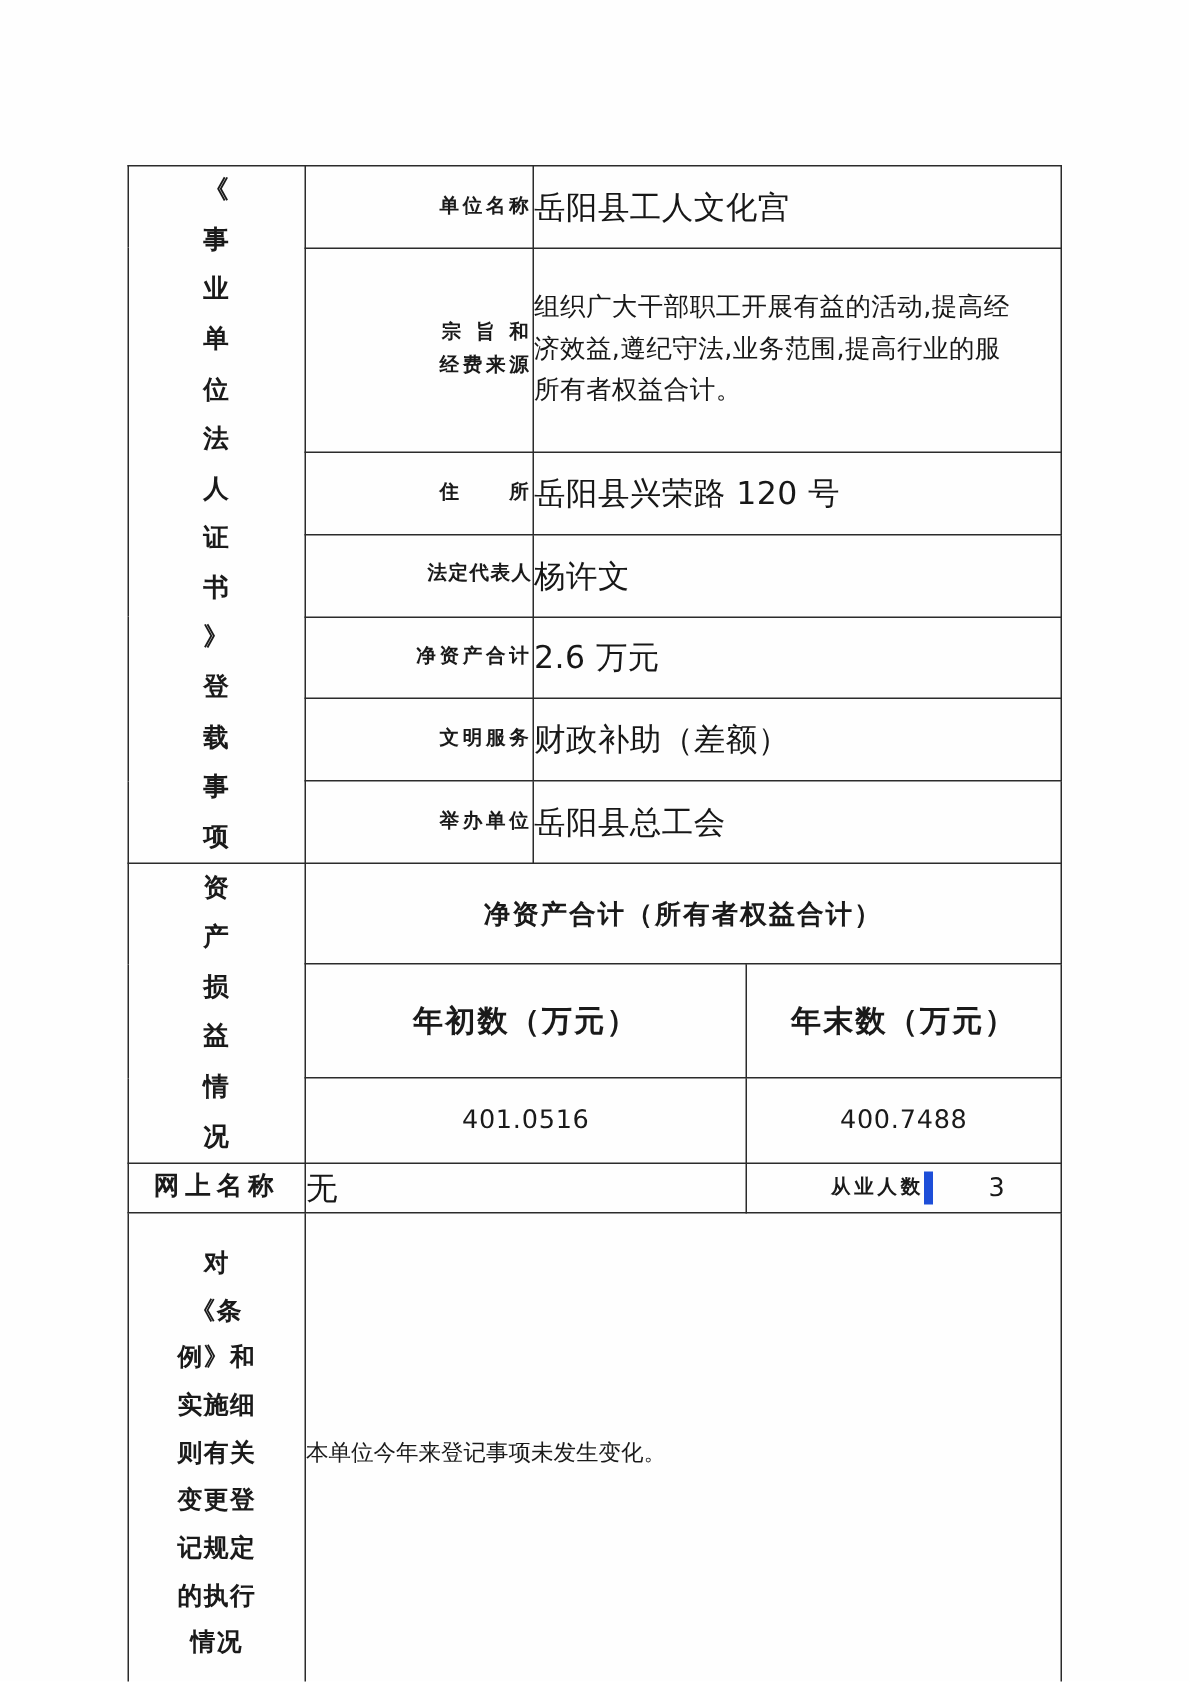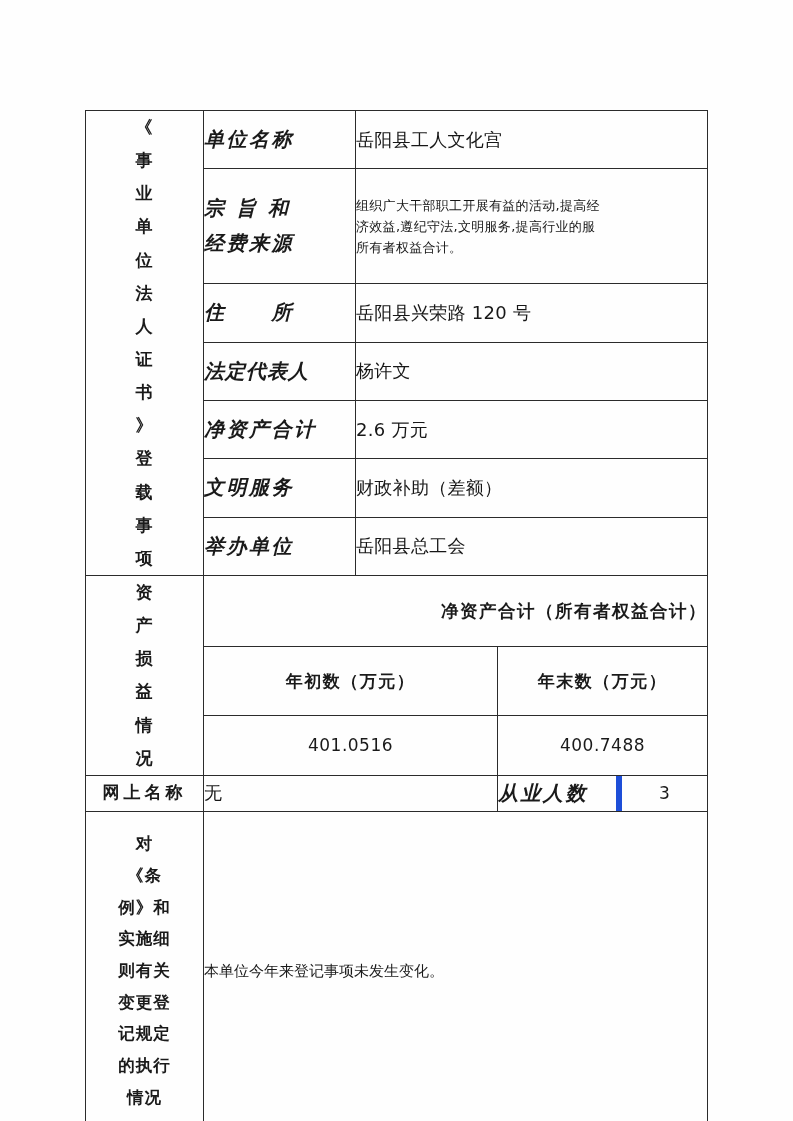--- a/index.html
+++ b/index.html
@@ -48,64 +48,63 @@
     letter-spacing: 1px;
     padding: 6px 4px;
     font-family: "DejaVu Serif", "Liberation Serif", serif;
   }
   .vlabel .ch {
     display: block;
   }
 
   
   .fname {
-    text-align: left;
-    font-weight: bold;
-    font-size: 20px;
+    text-align: right;
+    font-weight: bold;
+    font-size: 13px;
     letter-spacing: 2.5px;
     padding: 9px 6px;
     line-height: 1.75;
-    font-style: italic;
   }
   .fname .line2 {
     display: block;
   }
 
   
   .fval {
     font-family: "DejaVu Sans", "Liberation Sans", sans-serif;
-    font-size: 18px;
+    font-size: 21px;
     padding: 8px 10px 8px 12px;
     line-height: 1.55;
     letter-spacing: 0.3px;
     color: #171717;
   }
   .fval-multi {
-    font-size: 13px;
+    font-size: 17px;
     line-height: 1.62;
     padding: 7px 12px 7px 12px;
   }
   .fval-multi div { white-space: nowrap; }
 
   .center-bold {
     text-align: center;
     font-weight: bold;
-    font-size: 17px;
+    font-size: 20px;
     letter-spacing: 1.5px;
     padding: 10px 4px;
   }
   .center-num {
     text-align: center;
     font-size: 17px;
     padding: 11px 4px;
     font-family: "DejaVu Sans", "Liberation Sans", sans-serif;
     letter-spacing: 0.5px;
   }
   .netassets {
-    text-align: right;
+    text-align: center;
     font-weight: bold;
     font-size: 17.5px;
     letter-spacing: 1.5px;
     padding: 11px 4px;
   }
   .small-center {
     text-align: center;
     font-size: 17px;
     font-family: "DejaVu Sans", "Liberation Sans", sans-serif;
     padding: 8px 4px;
@@ -154,21 +153,21 @@
         <td class="fval" colspan="2">岳阳县工人文化宫</td>
       </tr>
 
       <tr>
         <td class="fname">
           <span>宗 旨 和</span>
           <span class="line2">经费来源</span>
         </td>
         <td class="fval fval-multi" colspan="2">
           <div>组织广大干部职工开展有益的活动,提高经</div>
-          <div>济效益,遵纪守法,文明服务,提高行业的服</div>
+          <div>济效益,遵纪守法,业务范围,提高行业的服</div>
           <div>所有者权益合计。</div>
         </td>
       </tr>
 
       <tr>
         <td class="fname">住　　所</td>
         <td class="fval" colspan="2">岳阳县兴荣路 120 号</td>
       </tr>
 
       <tr>

